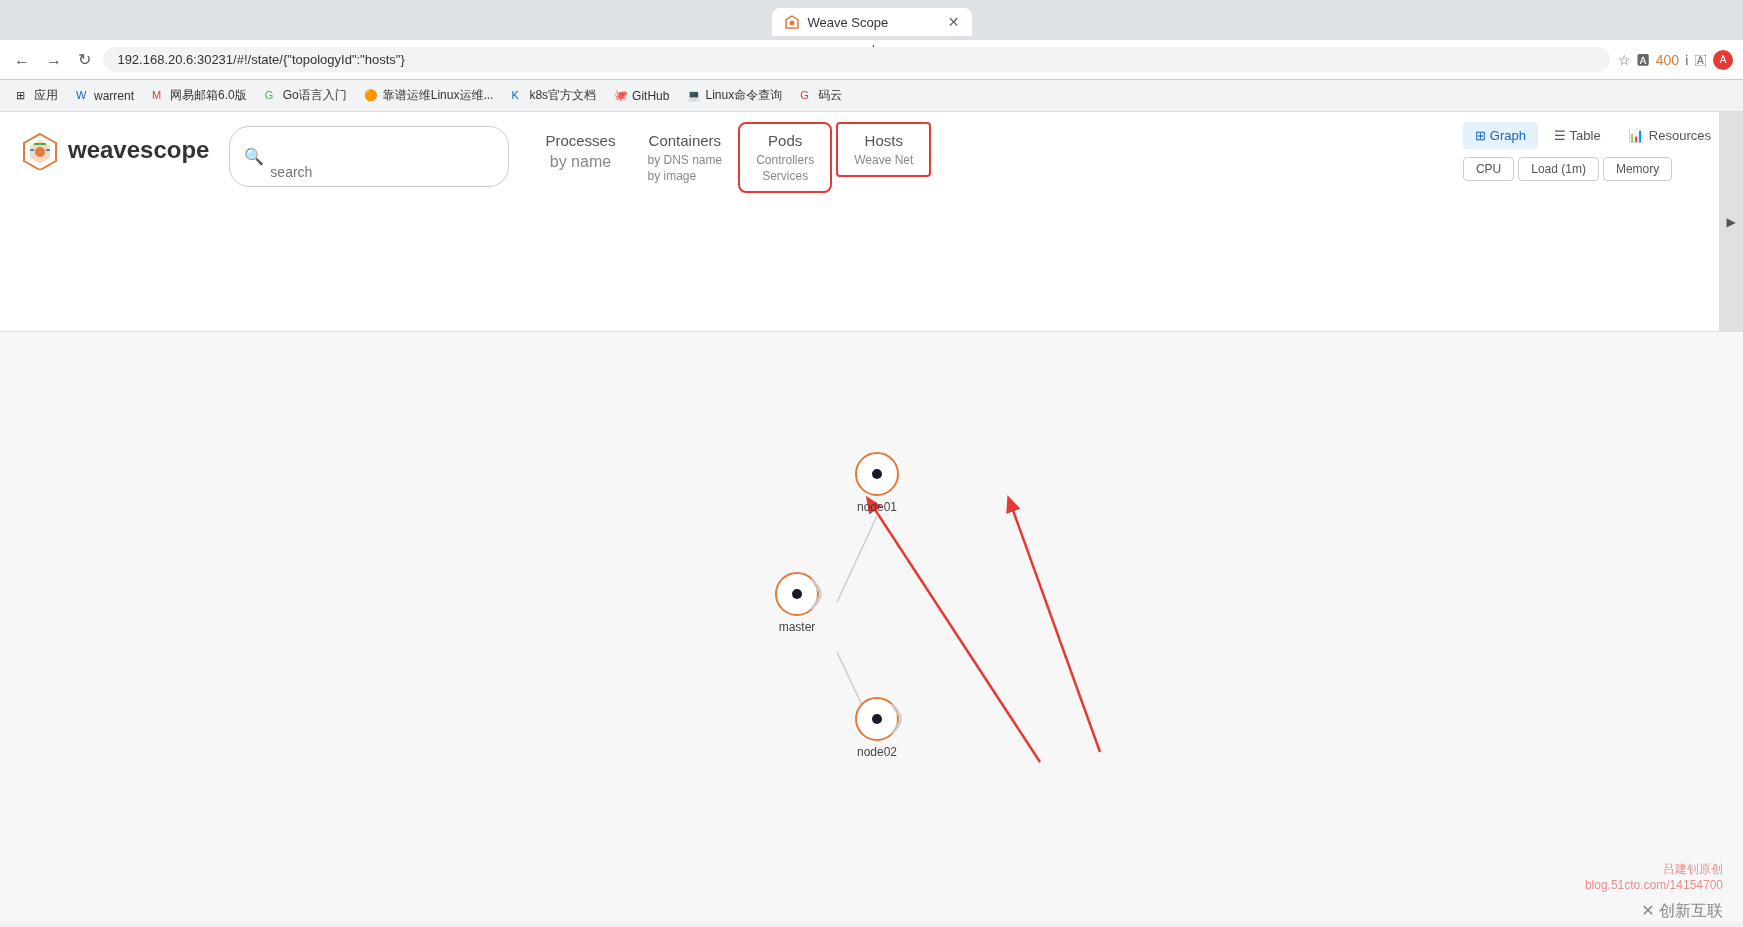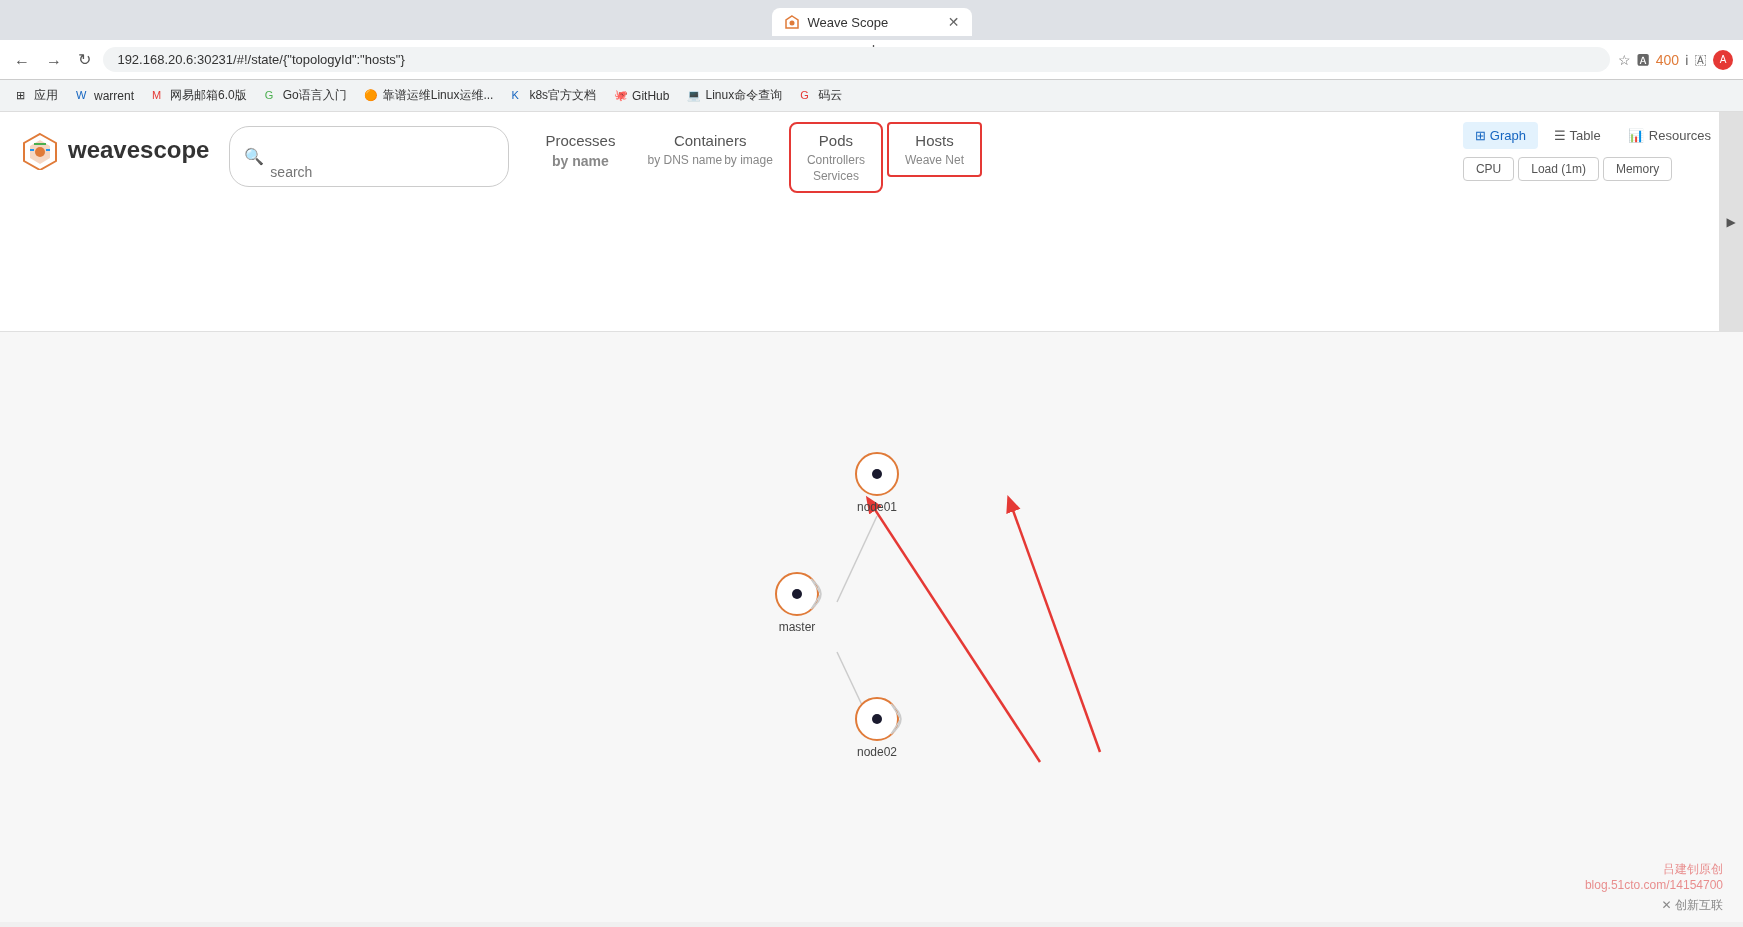--- a/index.html
+++ b/index.html
@@ -182,25 +182,24 @@
       padding: 10px 16px;
       cursor: pointer;
       position: relative;
     }
     .nav-item-label {
       font-size: 15px;
       color: #555;
       white-space: nowrap;
     }
     .nav-sub {
-      font-size: 14px;
+      font-size: 16px;
       color: #888;
       margin-top: 4px;
       text-align: left;
-      font-weight: bold;
     }
     .nav-item-highlighted {
       border: 2px solid #e53935;
       border-radius: 4px;
       padding: 8px 16px;
     }
     .nav-pods-sub {
       display: flex;
       flex-direction: column;
       align-items: center;
@@ -331,22 +330,21 @@
       position: absolute;
       top: 0; left: 0;
       width: 100%;
       height: 100%;
       pointer-events: none;
     }
 
     
     .nav-containers-sub {
       display: flex;
-      flex-direction: row;
-      align-items: center;
+      flex-direction: column;
       font-size: 12px;
       color: #888;
       margin-top: 4px;
       gap: 2px;
     }
   </style>
 </head>
 <body>
 
 <div class="browser-chrome">
@@ -546,18 +544,18 @@
         </svg>
       </div>
       <span class="node-label">node02</span>
     </div>
 
     <div class="watermark">
       <div>吕建钊原创</div>
       <div>blog.51cto.com/14154700</div>
     </div>
 
-    <div style="position:absolute;bottom:8px;right:20px;font-size:12px;color:#888;">
+    <div style="position:absolute;bottom:0;right:20px;font-size:16px;color:#888;">
       <span>✕ 创新互联</span>
     </div>
 
   </div>
 </div>
 
 </body></html>

